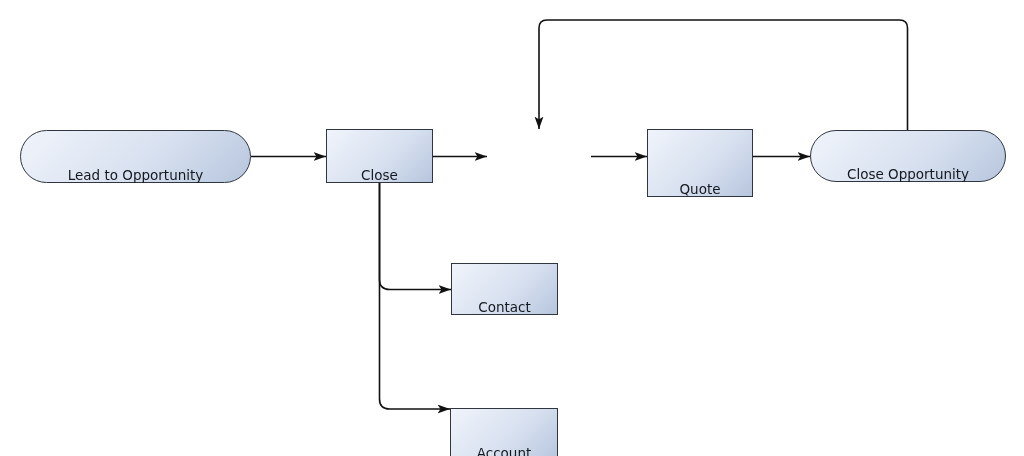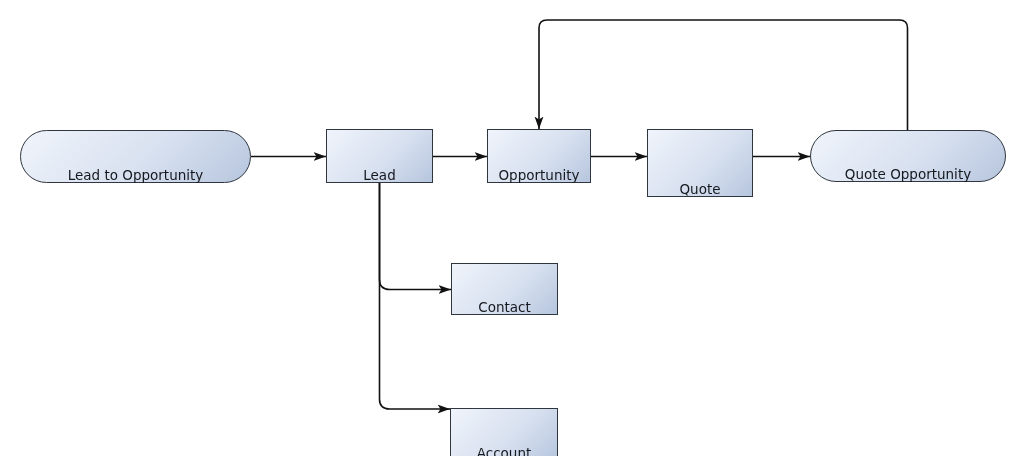--- a/index.html
+++ b/index.html
@@ -69,33 +69,30 @@
     <path d="M379.5,183 L379.5,279.5 Q379.5,289.5 389.5,289.5 L451,289.5" marker-end="url(#arrow)"></path>
 
     <path d="M379.5,183 L379.5,399 Q379.5,409 389.5,409 L450,409" marker-end="url(#arrow)"></path>
   </svg>
 
   <div class="node stadium" style="left:20px;top:130px;width:231px;height:53px">
     <span class="label">Lead to Opportunity</span>
   </div>
 
   <div class="node rect" style="left:326px;top:129px;width:107px;height:54px">
-    <span class="label">Lead</span>
+    <span class="label">Close</span>
   </div>
 
-  <div class="node rect" style="left:487px;top:129px;width:104px;height:54px">
-    <span class="label">Opportunity</span>
-  </div>
 
   <div class="node rect" style="left:647px;top:129px;width:106px;height:68px">
     <span class="label">Quote</span>
   </div>
 
   <div class="node stadium" style="left:810px;top:130px;width:196px;height:52px;border-radius:26px">
-    <span class="label">Quote Opportunity</span>
+    <span class="label">Close Opportunity</span>
   </div>
 
   <div class="node rect" style="left:451px;top:263px;width:107px;height:52px">
     <span class="label">Contact</span>
   </div>
 
   <div class="node rect" style="left:450px;top:408px;width:108px;height:53px">
     <span class="label">Account</span>
   </div>
 

